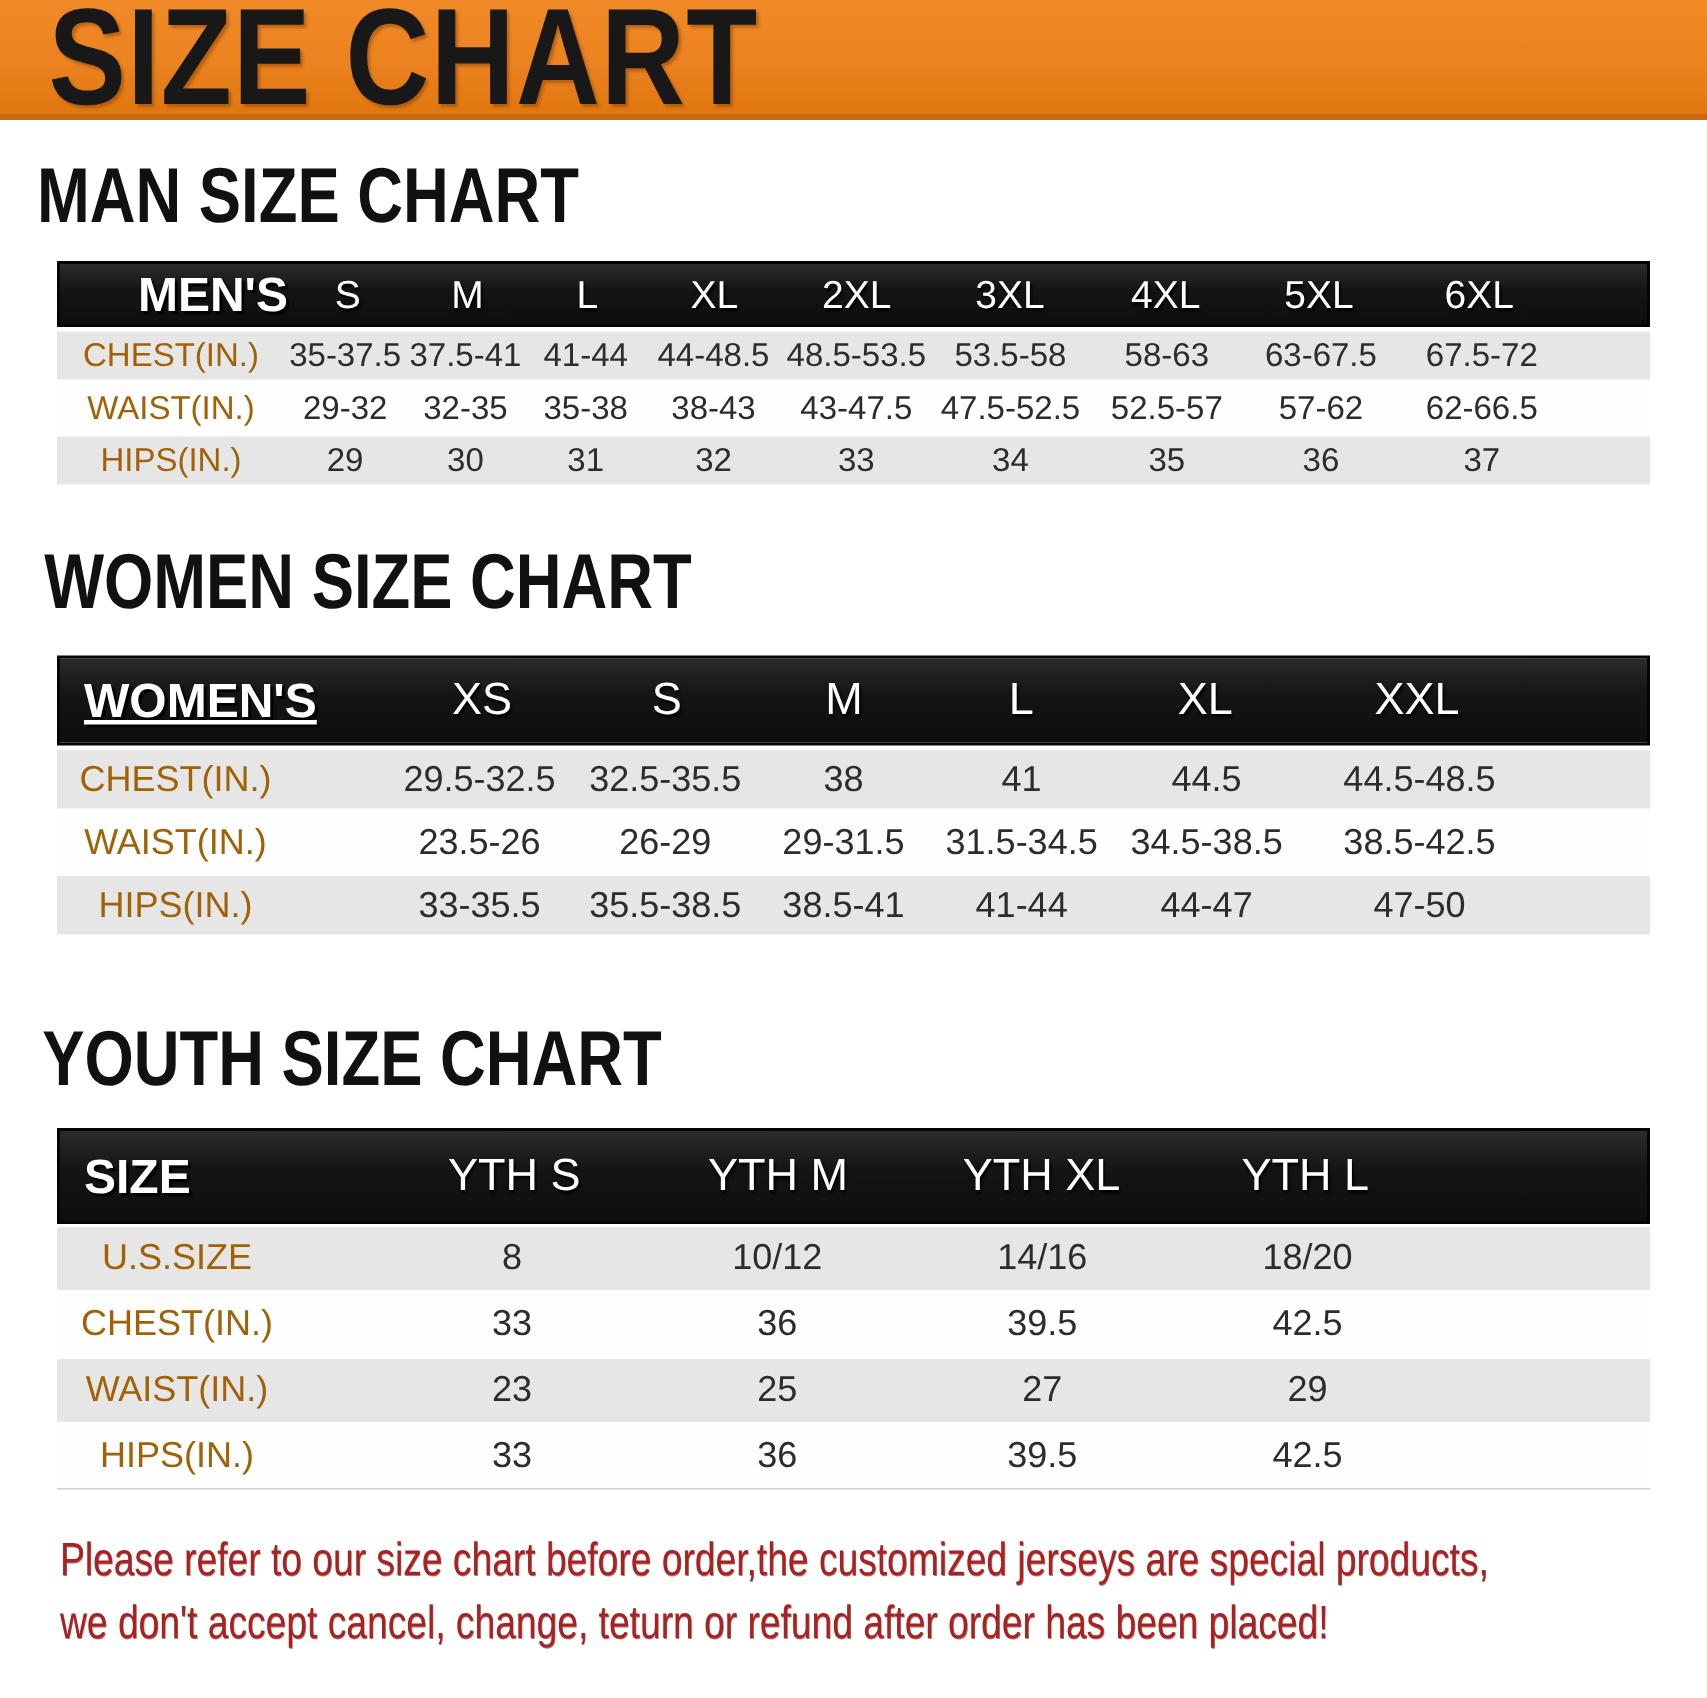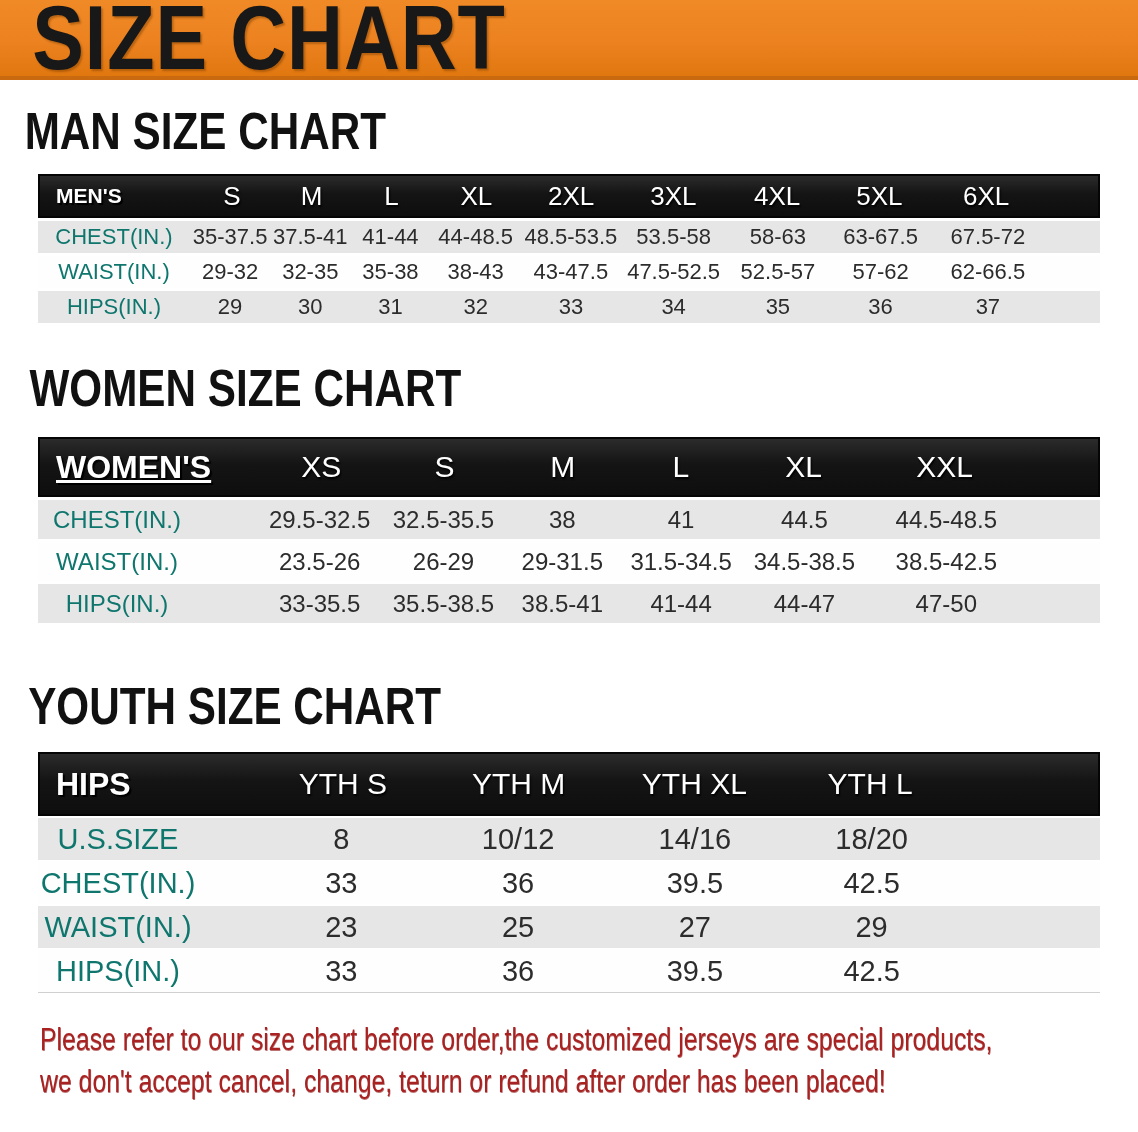--- a/index.html
+++ b/index.html
@@ -23,46 +23,46 @@
 
   
   .size-table { margin:0 38px; }
   .thead { display:grid; align-items:center; color:#fff;
            background:linear-gradient(180deg,#2b2b2b 0%,#141414 45%,#0e0e0e 100%);
            border:2px solid #050505; }
   .thead .tlabel { font-weight:700; padding-left:16px; white-space:nowrap;
                    text-shadow:2px 2px 1px #000; }
   .thead .size { text-align:center; text-shadow:1px 2px 2px #000; white-space:nowrap; }
   .trow { display:grid; align-items:center; color:#2c2c2c; }
-  .trow .rlabel { text-align:center; color:#0f766e; white-space:nowrap; }
+  .trow .rlabel { text-align:center; color:#a16207; white-space:nowrap; }
   .trow .val { text-align:center; white-space:nowrap; }
   .shade { background:#e6e6e6; }
   .plain { background:#fefefe; }
 
   
   .men .thead { height:44px; font-size:26px; padding-right:56px;
                 grid-template-columns:152px 80fr 80fr 80fr 90fr 100fr 105fr 103fr 102fr 112fr; }
-  .men .thead .tlabel { font-size:21px; }
+  .men .thead .tlabel { font-size:32px;text-align:right; }
   .men .trow { height:32px; margin-top:3px; font-size:22px; padding-right:56px;
                grid-template-columns:152px 80fr 80fr 80fr 90fr 100fr 105fr 103fr 102fr 112fr; }
 
   
   .women .thead { height:60px; font-size:30px; padding-right:75px;
                   grid-template-columns:218px 127fr 120fr 117fr 120fr 126fr 157fr; }
   .women .thead .tlabel { font-size:32px;text-decoration:underline; }
   .women .trow { height:39px; margin-top:3px; font-size:24px; padding-right:75px;
                  grid-template-columns:218px 127fr 120fr 117fr 120fr 126fr 157fr; }
   .women .trow .rlabel { padding-right:60px; }
 
   
   .youth { border-bottom:1px solid #d0d0d0; }
   .youth .thead { height:64px; font-size:30px; padding-right:140px;
                   grid-template-columns:215px 1fr 1fr 1fr 1fr; }
   .youth .thead .tlabel { font-size:32px; }
-  .youth .trow { height:42px; margin-top:2px; font-size:29px; padding-right:140px;
+  .youth .trow { height:42px; margin-top:2px; font-size:24px; padding-right:140px;
                  grid-template-columns:215px 1fr 1fr 1fr 1fr; }
   .youth .trow .rlabel { padding-right:55px; }
 
   
   .footer { margin:26px 12px 0 40px; color:#a82222; }
   .footer div { font-size:31px; font-weight:500; line-height:42px; white-space:nowrap;
                 transform:scale(0.8,1); transform-origin:left center;
                 text-shadow:0.5px 0.5px 0 rgba(140,20,20,.6); }
 </style>
 </head>
@@ -169,21 +169,21 @@
     <span class="val">47-50</span>
   </div>
 </div>
 
 <div class="heading h-youth">
   <span>YOUTH SIZE CHART</span>
 </div>
 
 <div class="size-table youth">
   <div class="thead">
-    <span class="tlabel">HIPS</span>
+    <span class="tlabel">SIZE</span>
     <span class="size">YTH S</span>
     <span class="size">YTH M</span>
     <span class="size">YTH XL</span>
     <span class="size">YTH L</span>
   </div>
   <div class="trow shade">
     <span class="rlabel">U.S.SIZE</span>
     <span class="val">8</span>
     <span class="val">10/12</span>
     <span class="val">14/16</span>

